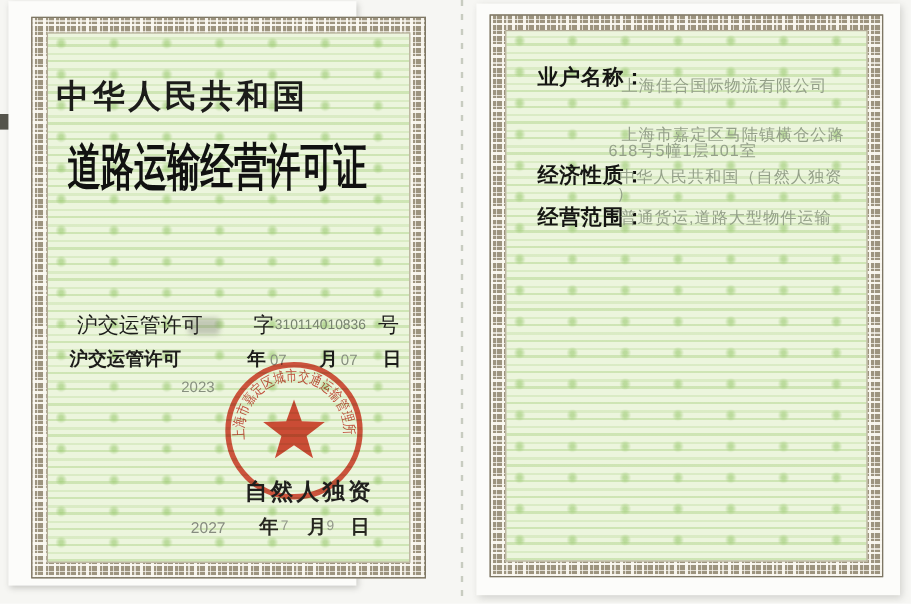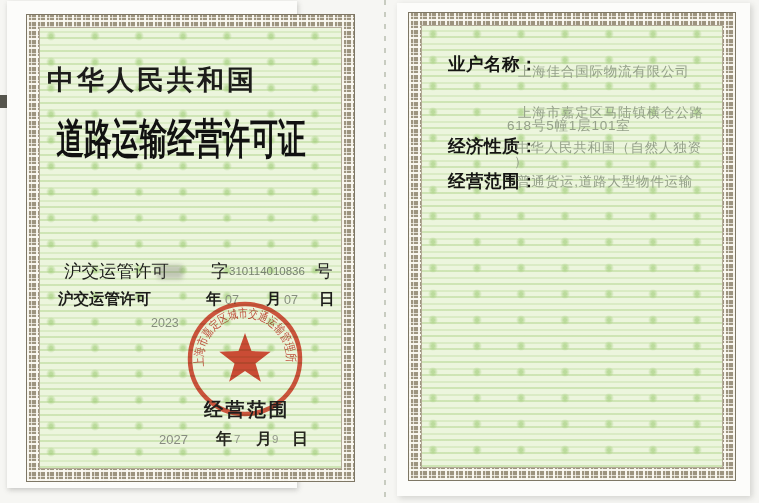--- a/index.html
+++ b/index.html
@@ -77,21 +77,21 @@
     <circle cx="62" cy="62" r="55" fill="none" stroke="#d8402c" stroke-width="4.5" opacity="0.88"></circle>
     <path d="M62,36 L68.5,54.1 87.7,54.7 72.5,66.4 77.9,84.8 62,74 46.1,84.8 51.5,66.4 36.3,54.7 55.5,54.1 Z" fill="#d8402c" opacity="0.92"></path>
     <defs>
         <path id="stampArc" d="M 20.6,69.3 A 42,42 0 1,1 103.4,69.3" fill="none"></path>
       </defs>
     <text font-size="12" fill="#cc4030" opacity="0.9" font-family="Liberation Serif,serif">
       <textPath href="#stampArc" startOffset="0" textLength="142" lengthAdjust="spacingAndGlyphs">上海市嘉定区城市交通运输管理所</textPath>
     </text>
   </svg>
 
-  <div class="abs" id="issuer">经营范围</div>
+  <div class="abs" id="issuer">自然人独资</div>
 
   <span class="abs num" style="left:152px;top:431px;font-size:13px;color:#878c80;">2027</span>
   <span class="abs dt" style="left:209px;top:428px;">年</span>
   <span class="abs num" style="left:227px;top:432px;font-size:11.5px;color:#919689;">7</span>
   <span class="abs dt" style="left:249px;top:428px;">月</span>
   <span class="abs num" style="left:265px;top:432px;font-size:11.5px;color:#919689;">9</span>
   <span class="abs dt" style="left:285px;top:428px;">日</span>
 </div>
 
 <div class="page" id="pageR">

